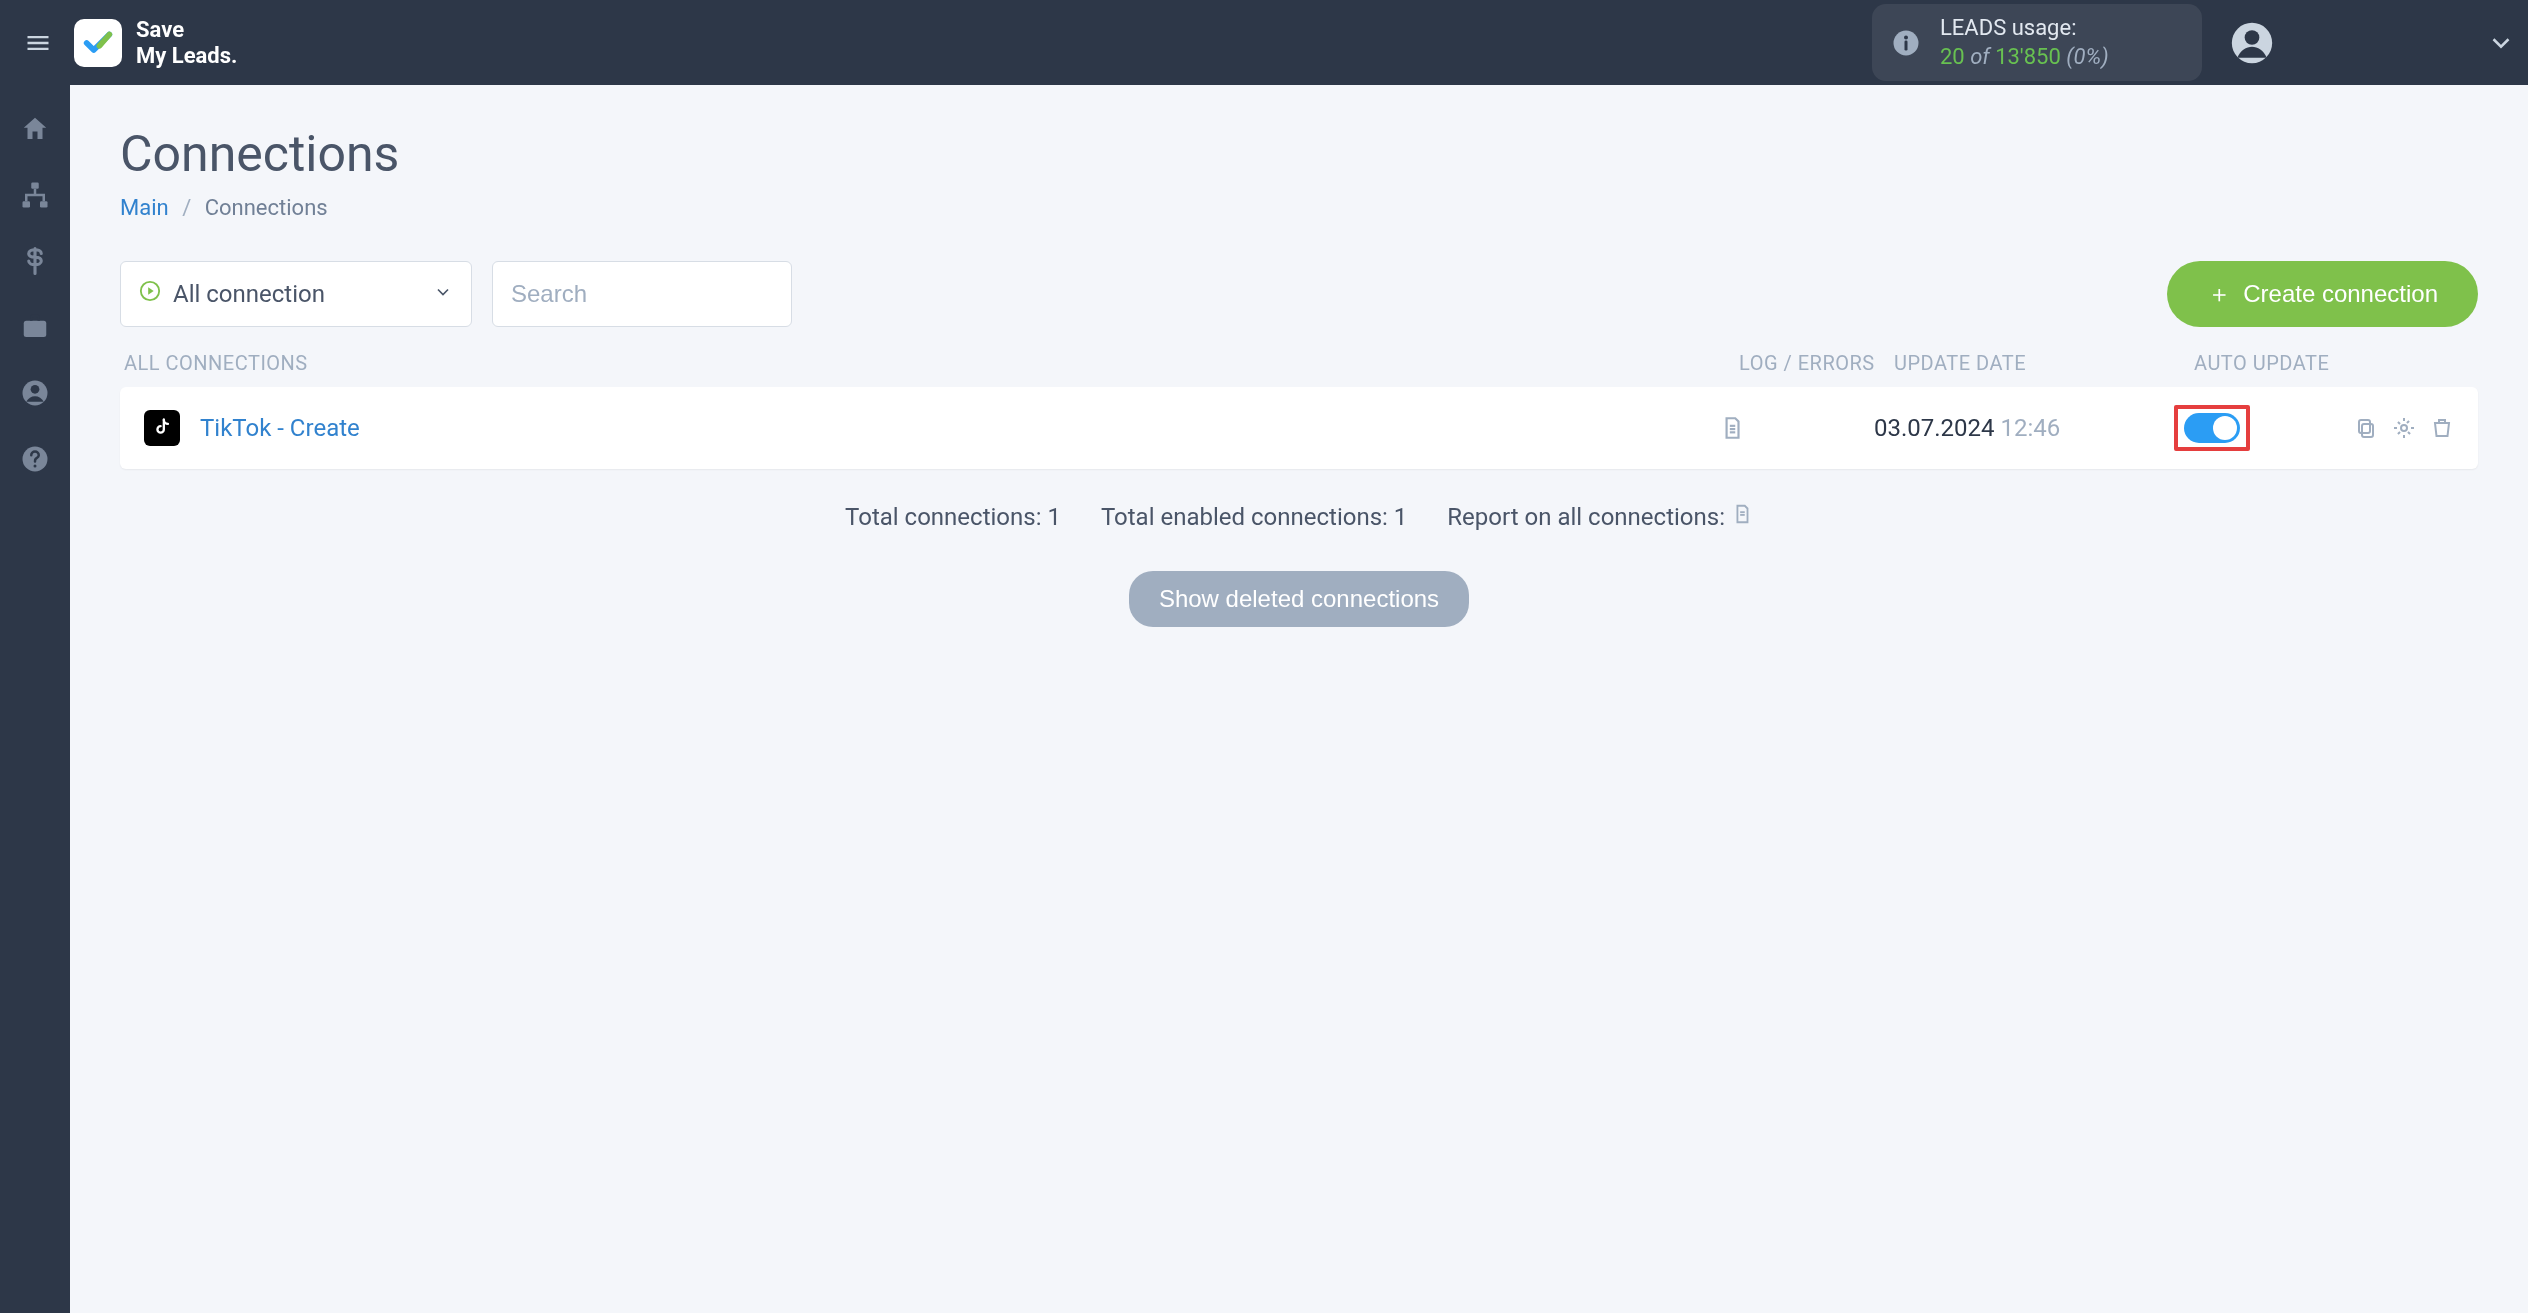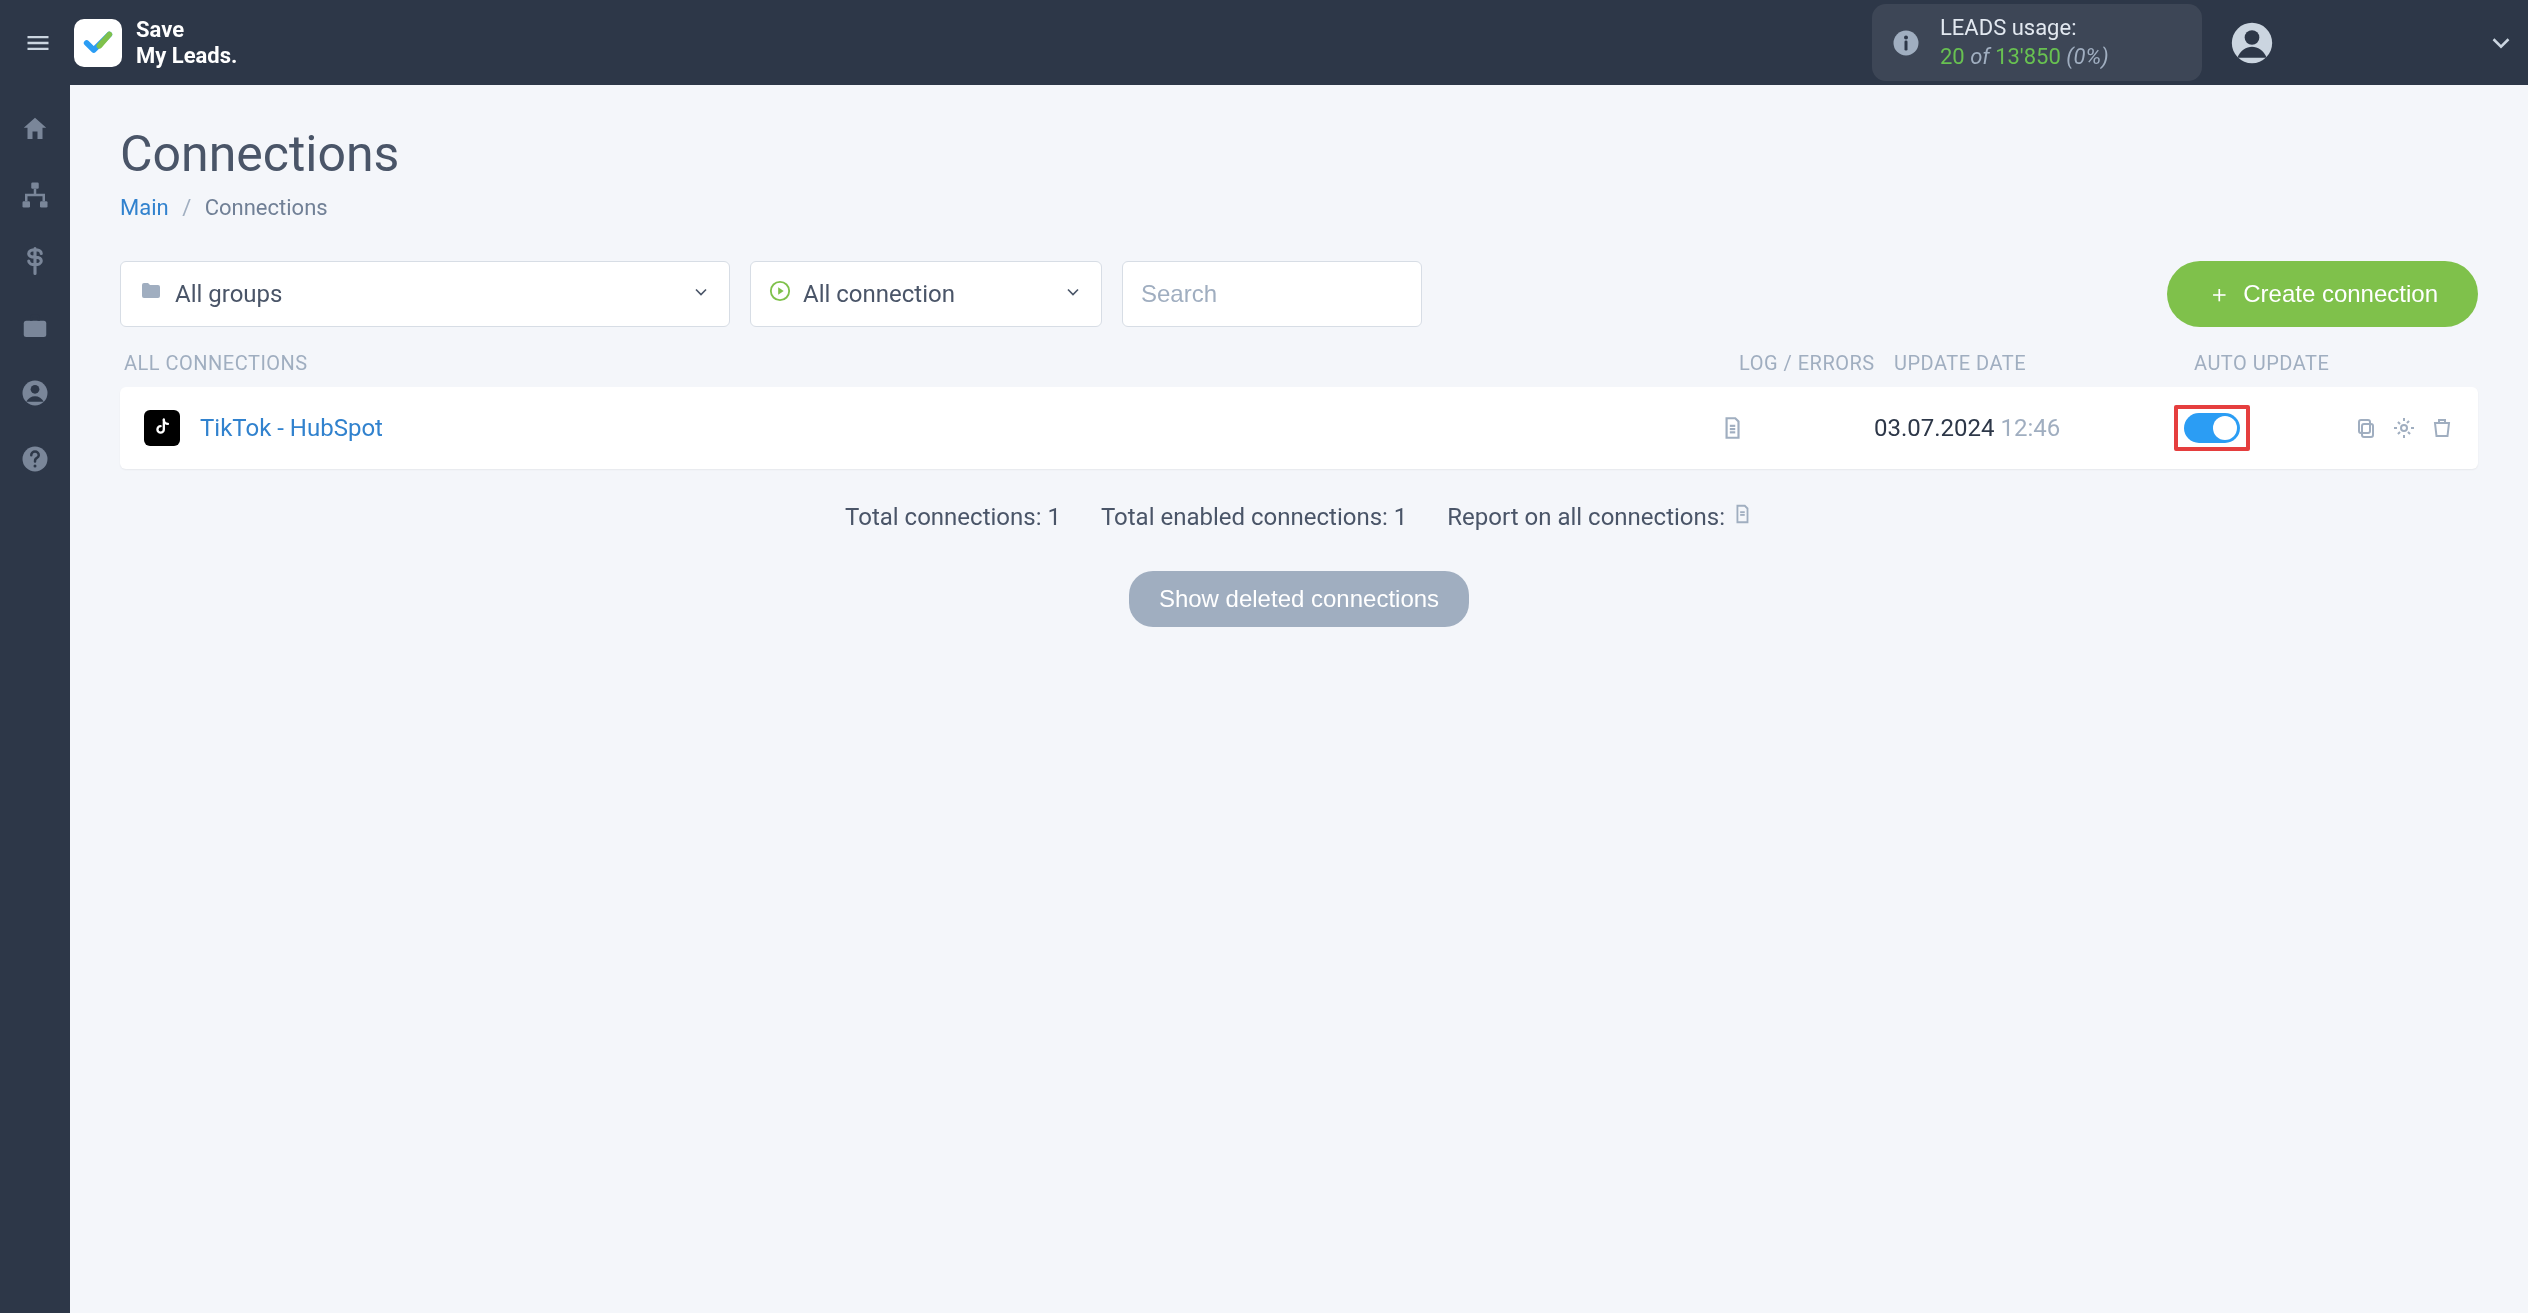--- a/index.html
+++ b/index.html
@@ -184,31 +184,20 @@
 
 <div class="main">
   <h1 class="page-title">Connections</h1>
   <div class="breadcrumb">
     <a href="#">Main</a>
     <span class="sep">/</span>
     <span>Connections</span>
   </div>
 
   <div class="controls-row">
-    <div class="select-box groups">
-      <div class="left">
-        <span class="folder-icon"><svg viewBox="0 0 24 24">
-              <path d="M3 6a2 2 0 012-2h4l2 2h8a2 2 0 012 2v9a2 2 0 01-2 2H5a2 2 0 01-2-2z"></path>
-            </svg></span>
-        <span>All groups</span>
-      </div>
-      <span class="chevron"><svg viewBox="0 0 24 24">
-            <polyline points="6 9 12 15 18 9"></polyline>
-          </svg></span>
-    </div>
     <div class="select-box status">
       <div class="left">
         <span class="play-icon"><svg viewBox="0 0 24 24">
               <circle cx="12" cy="12" r="10" fill="none" stroke="#7fc14b" stroke-width="2"></circle>
               <polygon points="10,8 16,12 10,16" fill="#7fc14b"></polygon>
             </svg></span>
         <span>All connection</span>
       </div>
       <span class="chevron"><svg viewBox="0 0 24 24">
             <polyline points="6 9 12 15 18 9"></polyline>
@@ -229,21 +218,21 @@
     <div class="col-auto">AUTO UPDATE</div>
   </div>
 
   <div class="connection-row">
     <div class="row-icon">
       <svg viewBox="0 0 24 24">
           <path d="M14 3v10.5a3.5 3.5 0 11-3.5-3.5" fill="none" stroke="#fff" stroke-width="2.5" stroke-linecap="round"></path>
           <path d="M14 3c0 2.5 2 4.5 4.5 4.5" fill="none" stroke="#fff" stroke-width="2.5" stroke-linecap="round"></path>
         </svg>
     </div>
-    <div class="row-name">TikTok - HubSpot</div>
+    <div class="row-name">TikTok - Create</div>
     <div class="row-log">
       <svg viewBox="0 0 24 24">
           <path d="M7 3h8l3 3v15H7z" fill="none" stroke="#a0aec0" stroke-width="2"></path>
           <line x1="10" y1="10" x2="15" y2="10" stroke="#a0aec0" stroke-width="2"></line>
           <line x1="10" y1="13" x2="15" y2="13" stroke="#a0aec0" stroke-width="2"></line>
           <line x1="10" y1="16" x2="15" y2="16" stroke="#a0aec0" stroke-width="2"></line>
         </svg>
     </div>
     <div class="row-date">
       <span class="date-part">03.07.2024</span> <span class="time-part">12:46</span>

